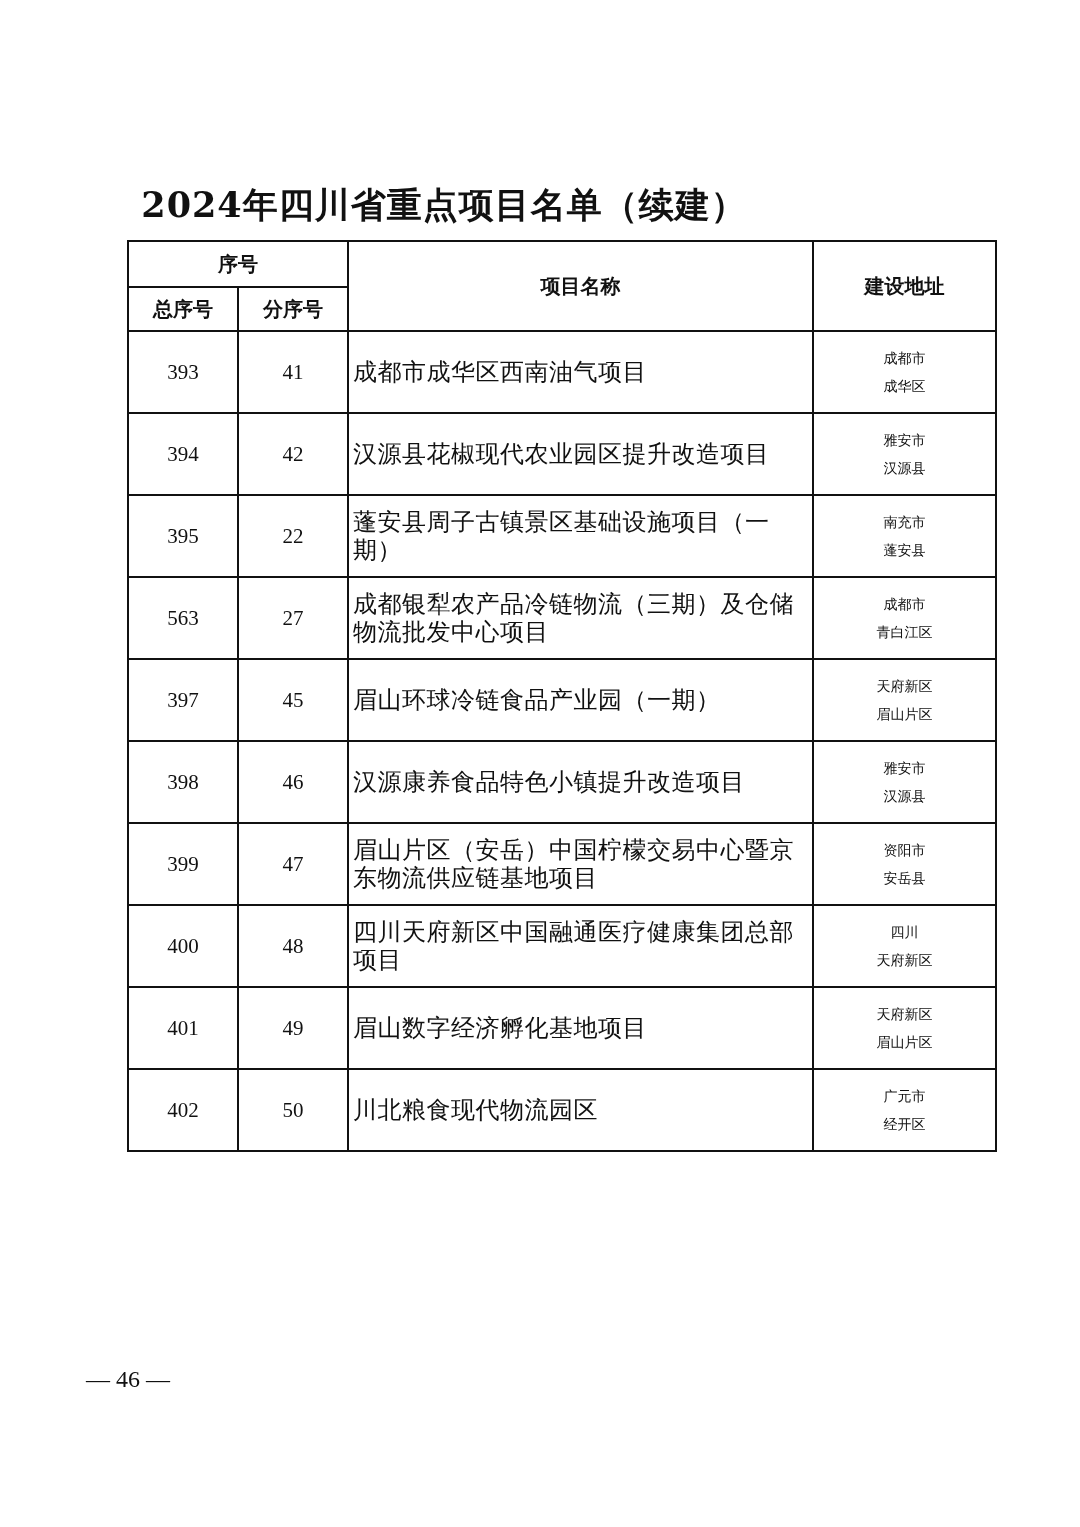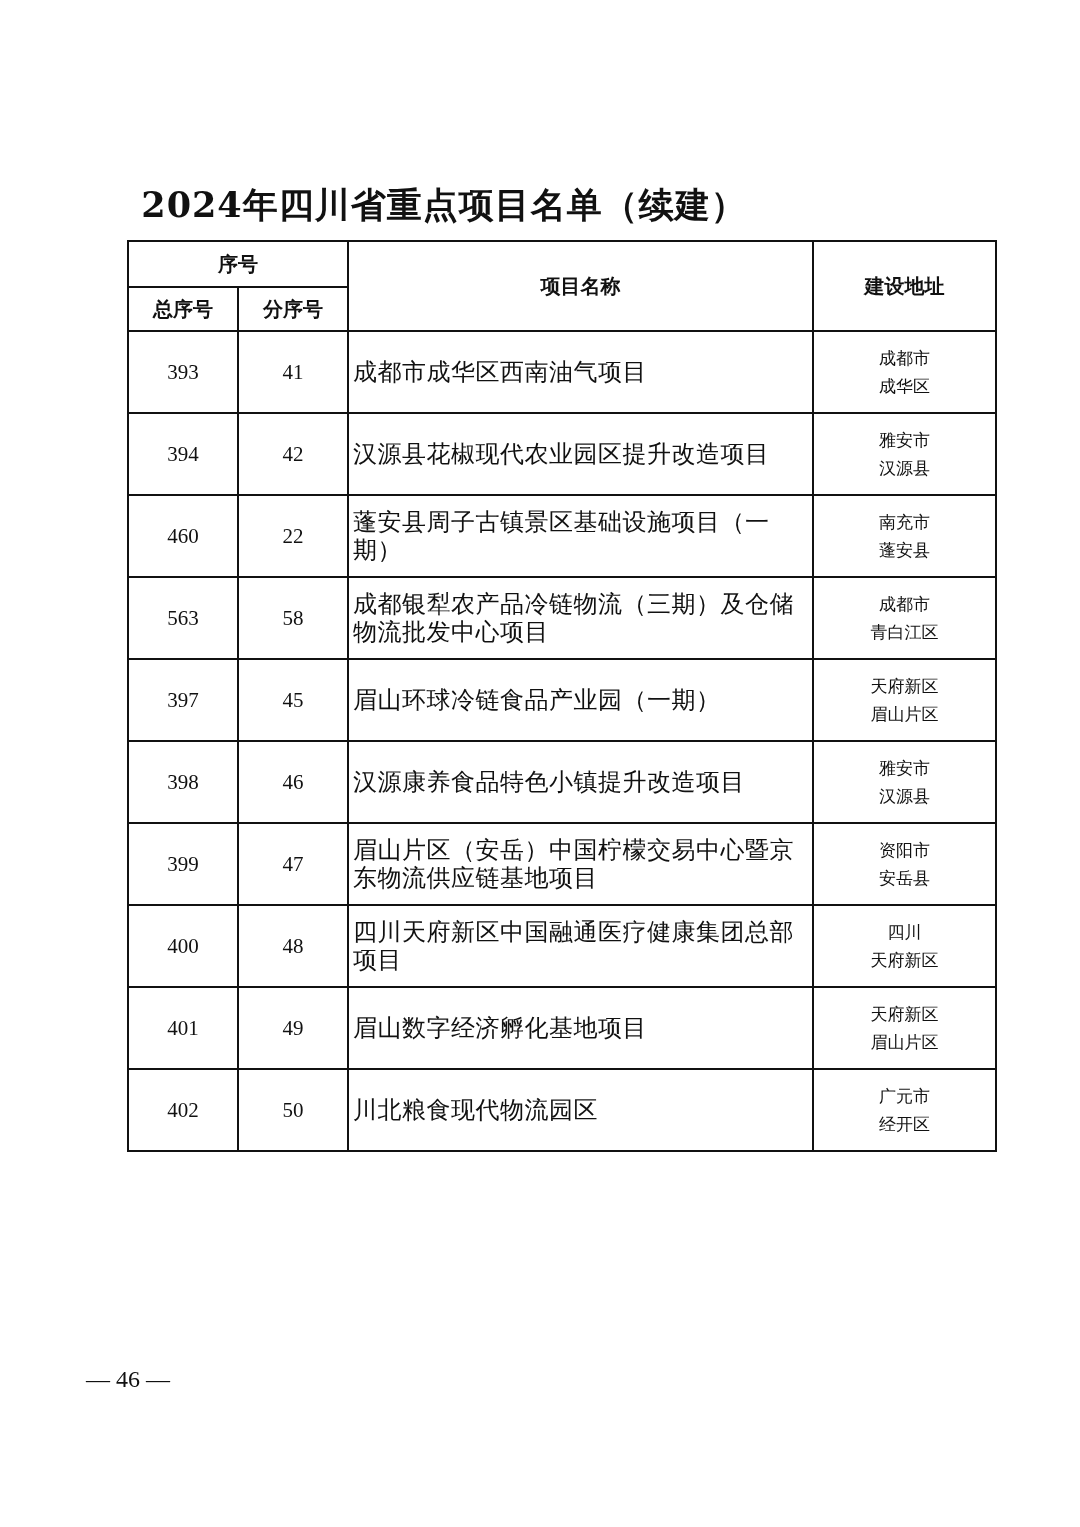--- a/index.html
+++ b/index.html
@@ -11,21 +11,21 @@
   table.doc { position: absolute; left: 89px; top: 240px; width: 868px; border-collapse: collapse;
               table-layout: fixed; margin-left: 38px; }
   table.doc td, table.doc th { border: 2px solid #111; padding: 0; text-align: center; vertical-align: middle; }
   table.doc th { font-family: "DejaVu Sans", "Liberation Sans", sans-serif; font-weight: bold; font-size: 20px; }
   .h1 { height: 46px; }
   .h2 { height: 44px; }
   .row { height: 82px; }
   td.num { font-family: "Liberation Serif", "DejaVu Serif", serif; font-size: 21px; }
   td.name { text-align: left !important; padding-left: 4px !important; padding-right: 2px !important;
             font-family: "DejaVu Sans", "Liberation Sans", sans-serif; font-size: 24px; line-height: 28px; letter-spacing: 0.5px; }
-  td.addr { font-family: "DejaVu Sans", "Liberation Sans", sans-serif; font-size: 17px; line-height: 28px; }
+  td.addr { font-family: "DejaVu Sans", "Liberation Sans", sans-serif; font-size: 14px; line-height: 28px; }
   .addr span { display: block; }
   .page-num { position: absolute; left: 86px; top: 1366px; font-family: "Liberation Serif", "DejaVu Serif", serif;
               font-size: 24px; }
 </style>
 </head>
 <body>
 
 <div class="title">2024年四川省重点项目名单（续建）</div>
 
 <table class="doc">
@@ -59,31 +59,31 @@
     <tr class="row">
       <td class="num">394</td>
       <td class="num">42</td>
       <td class="name">汉源县花椒现代农业园区提升改造项目</td>
       <td class="addr">
           <span>雅安市</span>
           <span>汉源县</span>
         </td>
     </tr>
     <tr class="row">
-      <td class="num">460</td>
+      <td class="num">395</td>
       <td class="num">22</td>
       <td class="name">蓬安县周子古镇景区基础设施项目（一期）</td>
       <td class="addr">
           <span>南充市</span>
           <span>蓬安县</span>
         </td>
     </tr>
     <tr class="row">
       <td class="num">563</td>
-      <td class="num">58</td>
+      <td class="num">27</td>
       <td class="name">成都银犁农产品冷链物流（三期）及仓储物流批发中心项目</td>
       <td class="addr">
           <span>成都市</span>
           <span>青白江区</span>
         </td>
     </tr>
     <tr class="row">
       <td class="num">397</td>
       <td class="num">45</td>
       <td class="name">眉山环球冷链食品产业园（一期）</td>

